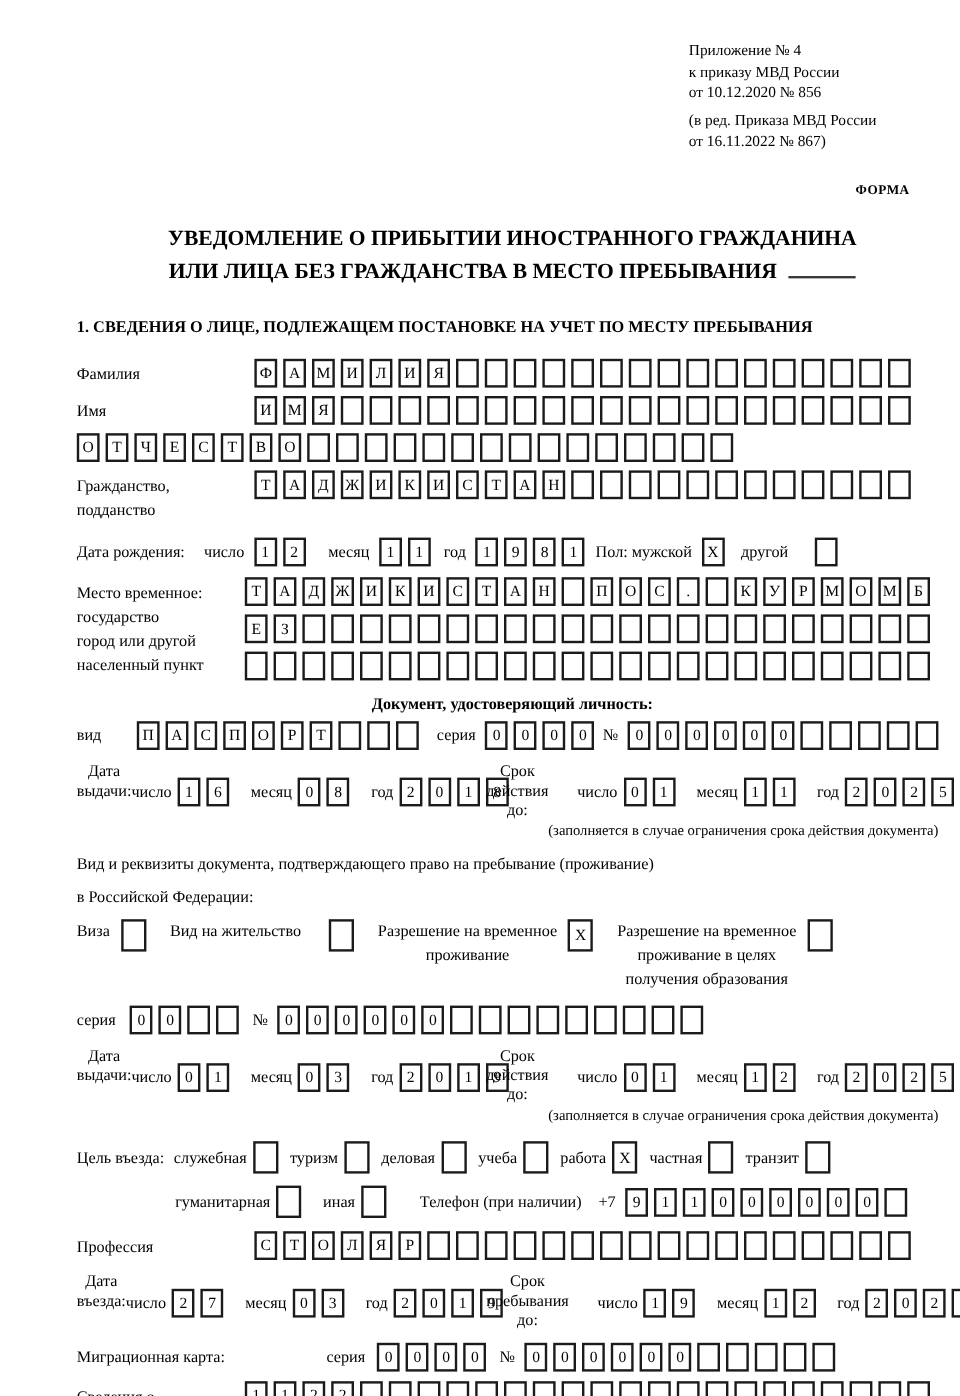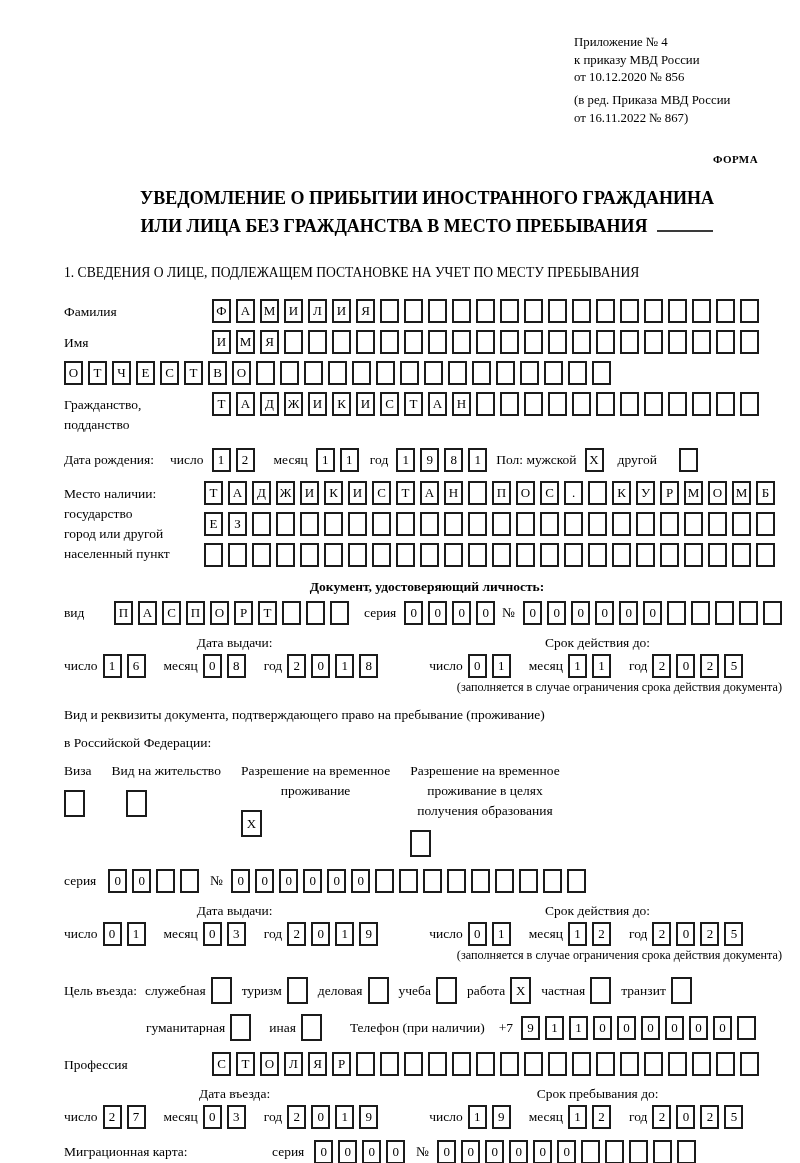--- a/index.html
+++ b/index.html
@@ -5,46 +5,46 @@
   *{box-sizing:border-box;}
   html,body{margin:0;padding:0;background:#fff;}
   .page{width:800px;min-height:1163px;background:#fff;color:#000;
         font-family:"Liberation Serif","DejaVu Serif",serif;font-size:13.5px;
         padding:34px 10px 18px 64px;position:relative;}
   .top-note{margin-left:auto;margin-right:24px;width:192px;font-size:12.8px;line-height:1.38;}
   .top-note .rev{margin-top:5px;}
   .forma{text-align:right;padding-right:32px;font-weight:bold;font-size:11px;margin-top:26px;letter-spacing:.4px;}
   .title{margin-top:20px;text-align:center;font-weight:bold;font-size:18px;line-height:1.55;}
   .uline{display:inline-block;width:56px;border-bottom:2px solid #3a3a3a;margin-left:10px;}
-  .sec{margin-top:24px;font-weight:normal;font-size:13.6px;}
+  .sec{margin-top:24px;font-weight:bold;font-size:13.6px;}
   .cell{display:inline-flex;align-items:center;justify-content:center;width:19px;height:24px;
         border:2px solid #1b1b1b;margin-right:5px;font-size:13px;flex:none;background:#fff;}
   .cellrow{display:flex;flex:none;}
   .cellrow.single .cell{margin-right:0;}
   .cellrow.lg .cell{width:21px;height:27px;}
   .frow{display:flex;align-items:flex-start;margin-top:7px;}
   .flabel{width:148px;flex:none;line-height:1.5;padding-top:3px;}
   .stack > .cellrow{margin-top:7px;}
   .stack > .cellrow:first-child{margin-top:0;}
   .ig{display:flex;align-items:center;}
   .ig .lbl{margin-right:8px;}
   .ig .lbl2{margin:0 8px 0 14px;}
   .dochead{margin-top:12px;text-align:center;font-weight:bold;font-size:13.5px;}
   .dates{display:flex;margin-top:10px;}
-  .dcol{display:flex;flex-direction:column;}
+  .dcol{display:flex;flex-direction:row;}
   .dcol.left{width:47%;}
   .dcol.right{width:53%;}
   .dhead{text-align:center;}
   .dline{display:flex;align-items:center;margin-top:3px;}
   .dline .dlbl{margin-right:5px;}
   .dline .dlbl.mid{margin-left:13px;}
   .vnote{text-align:right;font-size:12.2px;margin-top:2px;padding-right:8px;}
   .introline{margin-top:12px;}
   .optrow{display:flex;align-items:flex-start;margin-top:10px;gap:20px;}
-  .opt{display:flex;align-items:flex-start;gap:9px;flex-direction:column;}
+  .opt{display:flex;align-items:flex-start;gap:9px;}
   .opt .txt{line-height:1.5;}
   .opt .txt.ctr{text-align:center;}
   .goalrow{display:flex;align-items:center;margin-top:14px;}
   .goalrow .glabel{margin-right:8px;white-space:nowrap;}
   .opt2{display:flex;align-items:center;margin-right:10px;}
   .opt2 .olbl{margin-right:5px;white-space:nowrap;}
   .goal2{display:flex;align-items:center;margin-top:10px;margin-left:82px;}
   .goal2 .phone-label{margin:0 14px 0 18px;white-space:nowrap;}
   .goal2 .pfx{margin-right:8px;}
   .migrow{display:flex;align-items:center;margin-top:11px;}
@@ -218,21 +218,21 @@
         <span class="cell">X</span>
       </span>
     <span class="lbl2">другой</span>
     <span class="cellrow single" style="margin-left:14px;">
         <span class="cell"></span>
       </span>
   </div>
 
   <div class="frow" style="margin-top:9px;">
     <div class="flabel" style="width:140px;">
-      <div>Место наличии:</div>
+      <div>Место временное:</div>
       <div>государство</div>
       <div>город или другой</div>
       <div>населенный пункт</div>
     </div>
     <div class="stack">
       <div class="cellrow">
           <span class="cell">Т</span>
           <span class="cell">А</span>
           <span class="cell">Д</span>
           <span class="cell">Ж</span>

